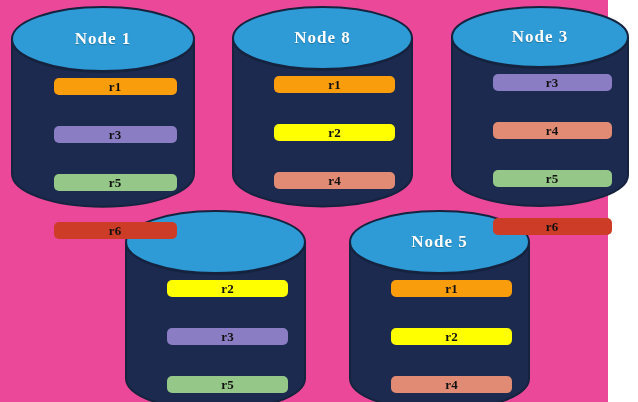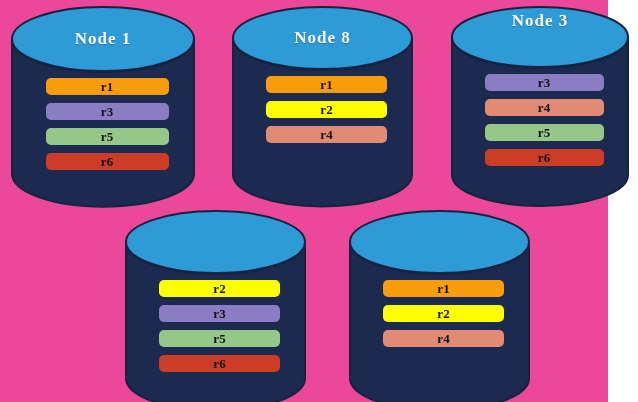--- a/index.html
+++ b/index.html
@@ -46,25 +46,26 @@
     font-size: 17px;
     letter-spacing: 1px;
     text-shadow: 0 1px 1px rgba(0,0,0,0.25);
     z-index: 5;
     pointer-events: none;
     white-space: nowrap;
   }
 
   .shards {
     position: absolute;
-    left: 4px;
+    left: 12px;
     width: 100%;
     z-index: 4;
     display: flex;
     flex-direction: column;
+    gap: 23px;
   }
 
   .shard {
     position: relative;
     margin: 0 auto;
     border-radius: 5px;
     text-align: center;
     font-weight: bold;
     font-size: 13px;
     color: #111111;
@@ -119,21 +120,21 @@
         <div class="shard" style="background: rgb(226, 139, 116); width: 121px; margin-bottom: 8px; color: rgb(17, 17, 17);">
           <span class="shard-label">r4</span>
         </div>
       </div>
     </div>
     <div class="node" style="left: 450px; top: 6px; width: 180px; height: 186px;">
       <svg class="cyl-svg" width="180" height="186" viewBox="0 0 180 186">
         <path d="M 2 31 L 2 168.95 A 88 31 0 0 0 178 168.95 L 178 31 A 88 31 0 0 1 2 31 Z" fill="#1b2a4e" stroke="#16233f" stroke-width="2"></path>
         <ellipse cx="90" cy="31" rx="88" ry="30" fill="#2e9bd6" stroke="#16233f" stroke-width="2"></ellipse>
       </svg>
-      <div class="node-title" style="top: 5px; color: rgb(255, 255, 255);">Node  3</div>
+      <div class="node-title" style="top: 21px; color: rgb(255, 255, 255);">Node  3</div>
       <div class="shards" style="top: 68px;">
         <div class="shard" style="background: rgb(138, 125, 196); width: 119px; margin-bottom: 8px; color: rgb(17, 17, 17);">
           <span class="shard-label">r3</span>
         </div>
         <div class="shard" style="background: rgb(226, 139, 116); width: 119px; margin-bottom: 8px; color: rgb(17, 17, 17);">
           <span class="shard-label">r4</span>
         </div>
         <div class="shard" style="background: rgb(149, 200, 136); width: 119px; margin-bottom: 8px; color: rgb(17, 17, 17);">
           <span class="shard-label">r5</span>
         </div>
@@ -160,20 +161,21 @@
         <div class="shard" style="background: rgb(204, 60, 39); width: 121px; margin-bottom: 8px; color: rgb(17, 17, 17);">
           <span class="shard-label">r6</span>
         </div>
       </div>
     </div>
     <div class="node" style="left: 348px; top: 210px; width: 183px; height: 186px;">
       <svg class="cyl-svg" width="183" height="186" viewBox="0 0 183 186">
         <path d="M 2 32 L 2 168.4 A 89.5 32 0 0 0 181 168.4 L 181 32 A 89.5 32 0 0 1 2 32 Z" fill="#1b2a4e" stroke="#16233f" stroke-width="2"></path>
         <ellipse cx="91.5" cy="32" rx="89.5" ry="31" fill="#2e9bd6" stroke="#16233f" stroke-width="2"></ellipse>
       </svg>
+      <div class="node-title" style="top: 22px; color: rgb(255, 255, 255);">Node  5</div>
       <div class="shards" style="top: 70px;">
         <div class="shard" style="background: rgb(249, 157, 13); width: 121px; margin-bottom: 8px; color: rgb(17, 17, 17);">
           <span class="shard-label">r1</span>
         </div>
         <div class="shard" style="background: rgb(255, 255, 0); width: 121px; margin-bottom: 8px; color: rgb(17, 17, 17);">
           <span class="shard-label">r2</span>
         </div>
         <div class="shard" style="background: rgb(226, 139, 116); width: 121px; margin-bottom: 8px; color: rgb(17, 17, 17);">
           <span class="shard-label">r4</span>
         </div>

